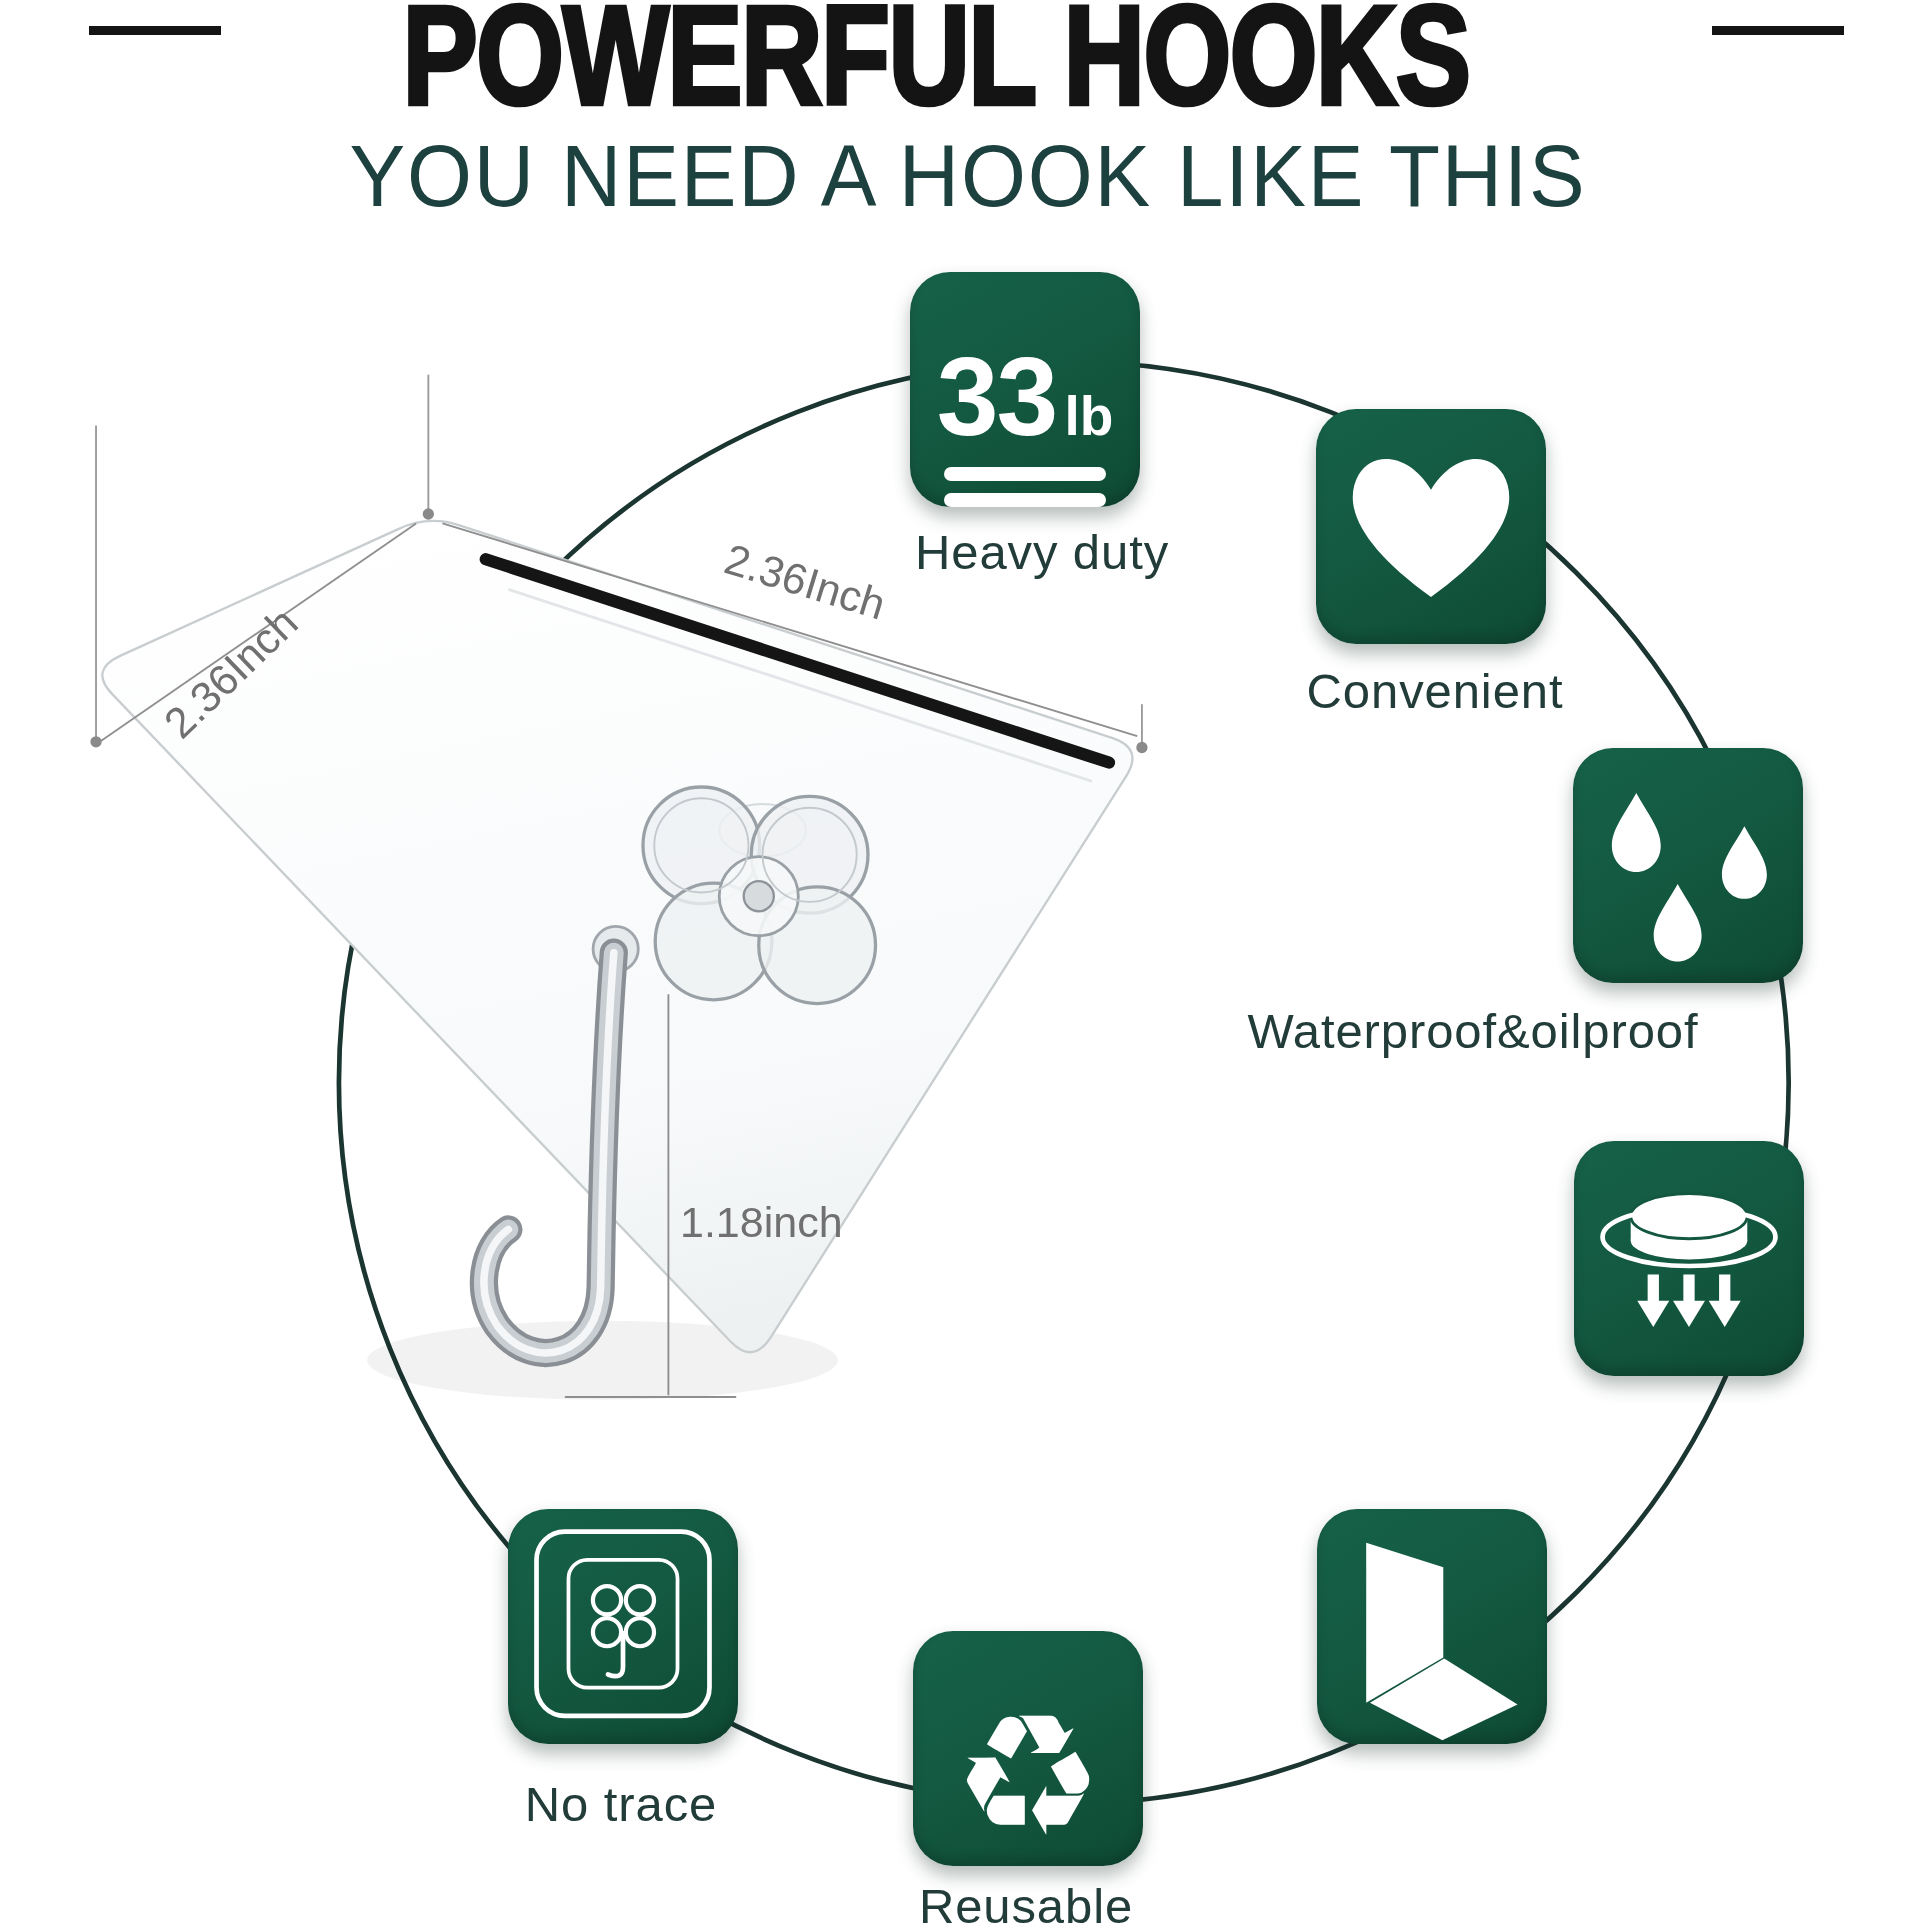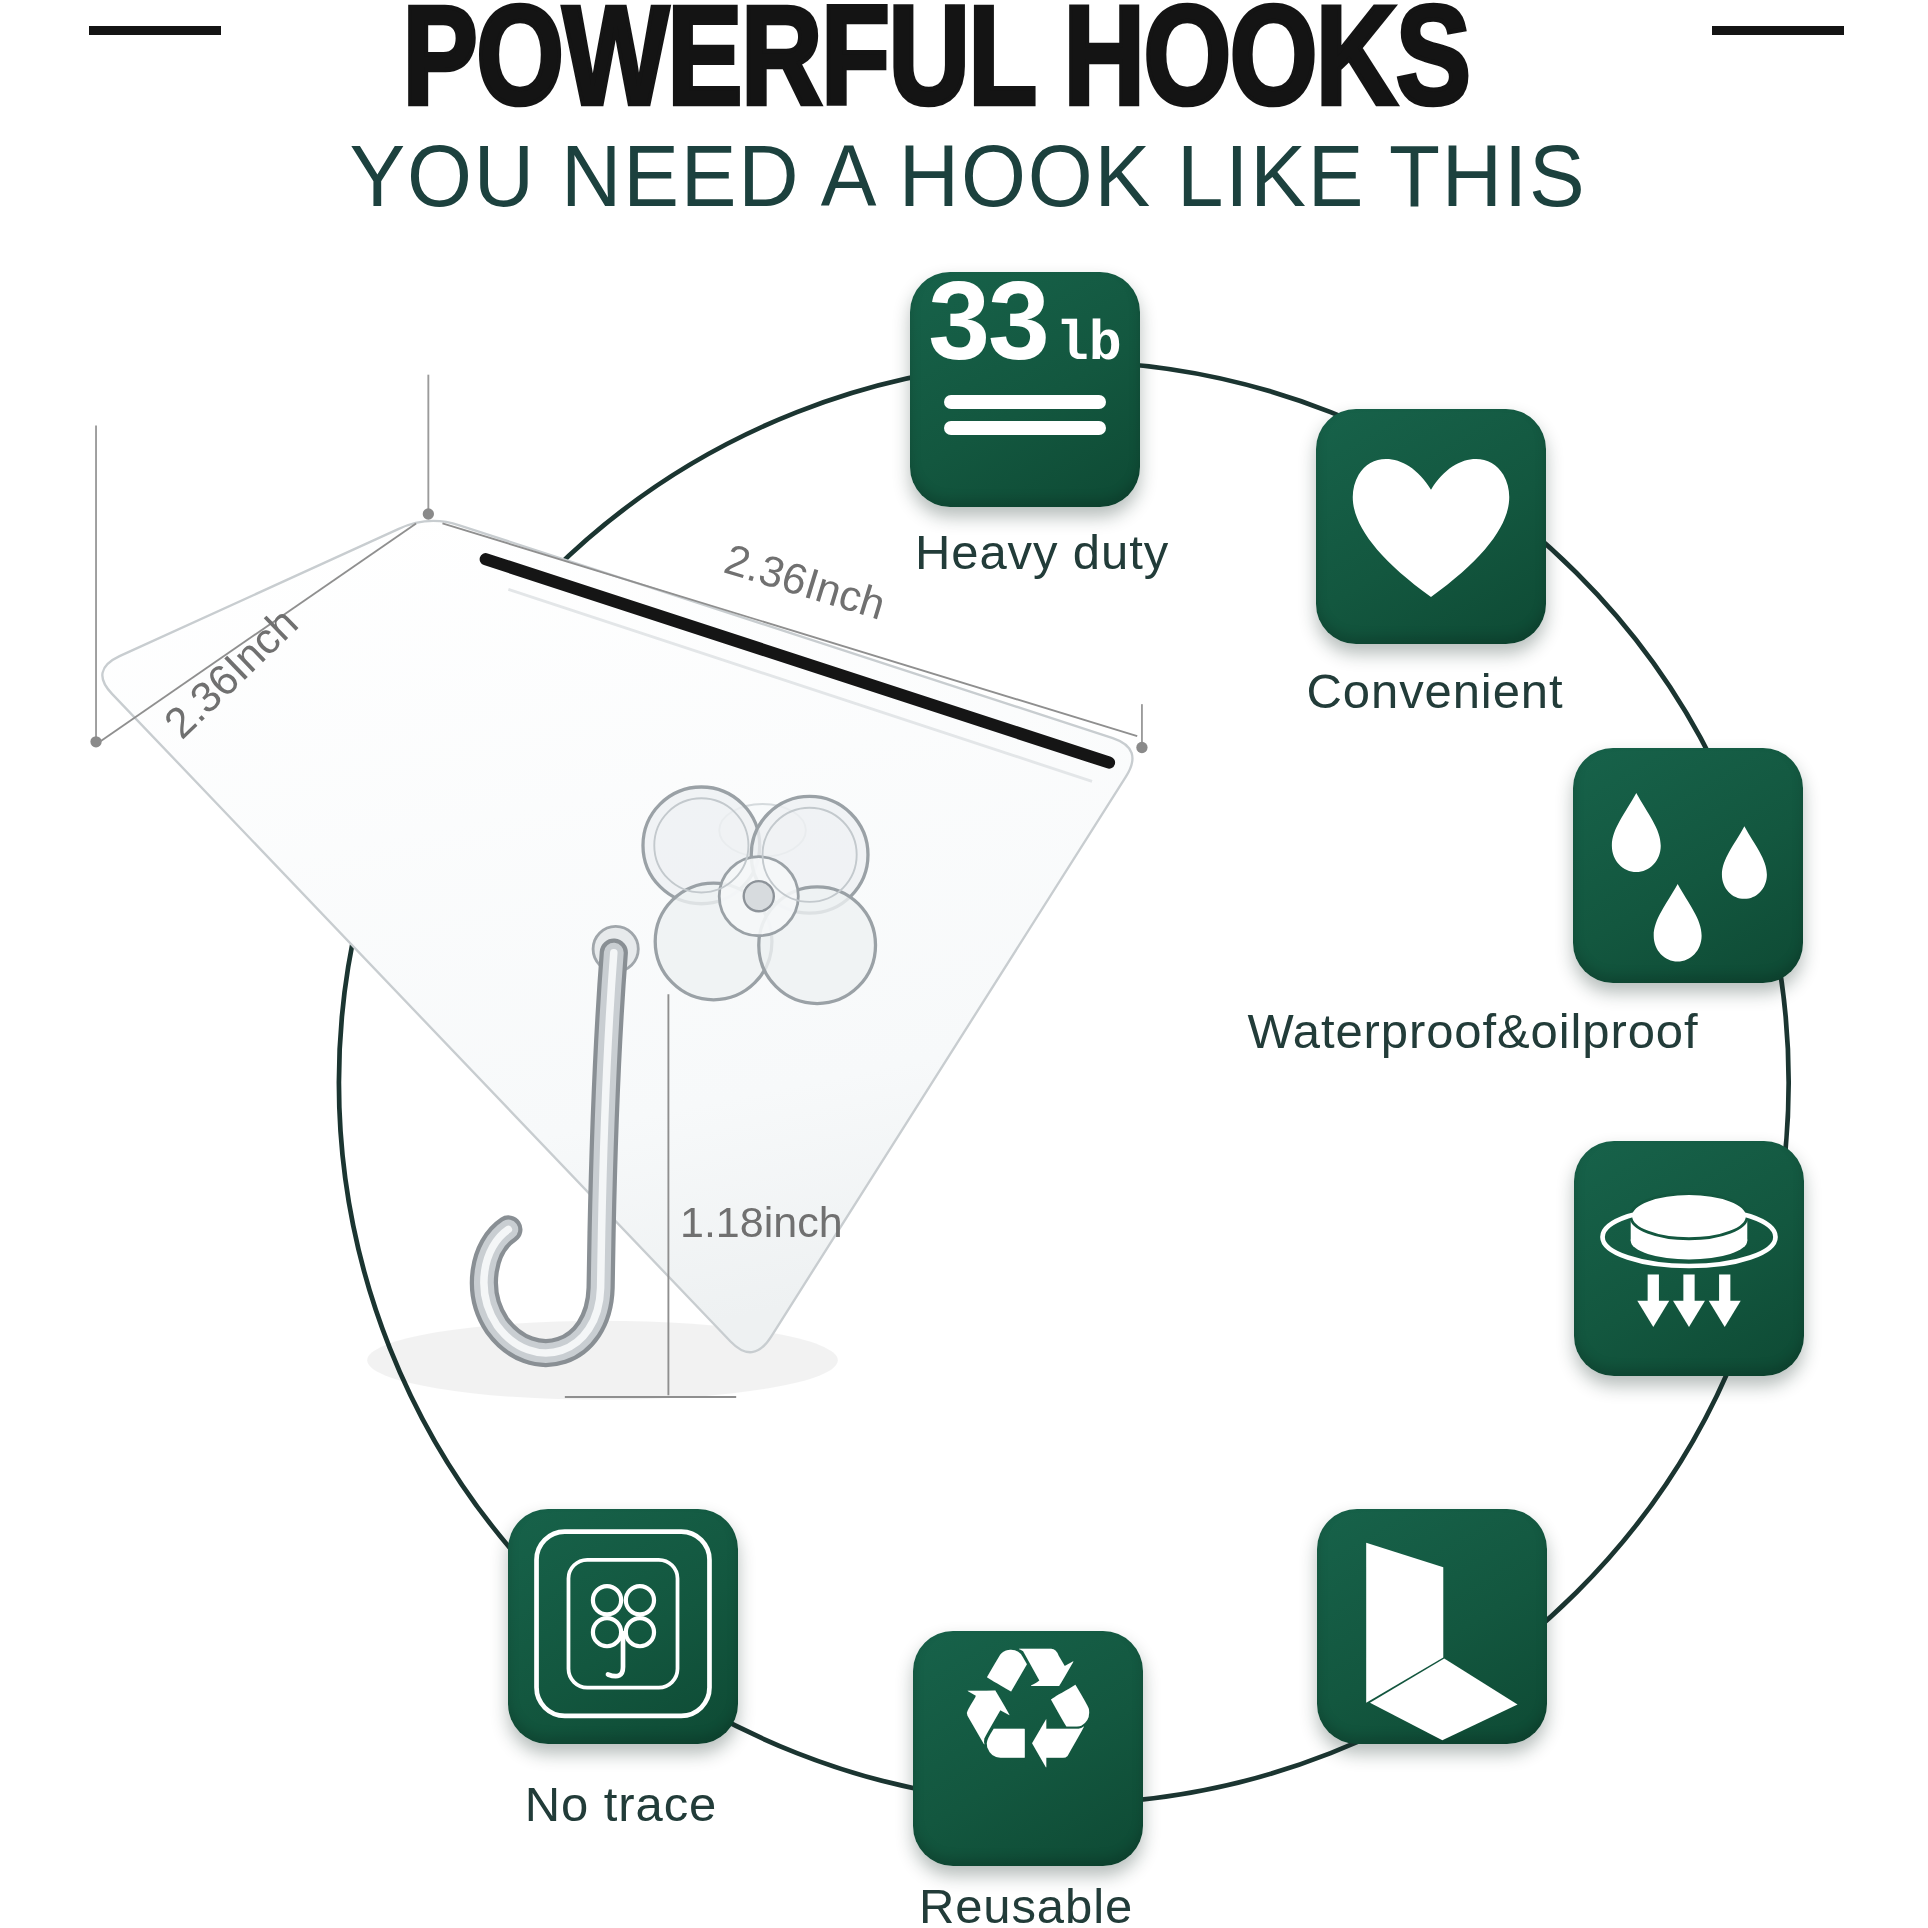--- a/index.html
+++ b/index.html
@@ -19,37 +19,37 @@
     position:absolute;left:968px;top:126px;transform:translateX(-50%) scaleX(.96);
     font-size:87px;color:#1C413E;letter-spacing:1.9px;white-space:nowrap;z-index:3;
   }
   
   #scene{position:absolute;left:0;top:0;z-index:1;}
   
   .badge{
     position:absolute;width:230px;height:235px;border-radius:40px;
     background:linear-gradient(150deg,#17624a 0%,#13573F 55%,#0e4a34 100%);
     box-shadow:0 9.4px 17px rgba(15,40,32,.30), inset 0 -7.5px 11.3px rgba(0,0,0,.16);
-    display:flex;align-items:flex-start;justify-content:center;z-index:2;
+    display:flex;align-items:flex-end;justify-content:center;z-index:2;
   }
   .b-heavy{left:910px;top:272px;}
   .b-heart{left:1316px;top:409px;}
   .b-drops{left:1573px;top:748px;}
   .b-suction{left:1574px;top:1141px;}
   .b-easy{left:1317px;top:1509px;}
   .b-recycle{left:913px;top:1631px;}
   .b-notrace{left:508px;top:1509px;}
   .feat-label{
     position:absolute;transform:translateX(-50%);font-size:49px;color:#223C39;
     white-space:nowrap;z-index:2;letter-spacing:0.9px;
   }
   .heavy-inner{display:flex;flex-direction:column;align-items:center;}
   .heavy-num-row{display:flex;align-items:baseline;}
   .heavy-num{font-size:111px;font-weight:bold;color:#ffffff;line-height:.9;letter-spacing:-1.9px;}
-  .heavy-unit{font-size:55px;font-weight:bold;color:#ffffff;margin-left:8px;font-family:Liberation Mono, monospace;}
+  .heavy-unit{font-size:55px;font-weight:bold;color:#ffffff;margin-left:8px;}
   .heavy-bars{margin-top:19px;display:flex;flex-direction:column;gap:12.2px;}
   .heavy-bar{width:162px;height:14px;border-radius:7.5px;background:#ffffff;}
   .recycle-glyph{
     font-family:"DejaVu Sans",sans-serif;font-size:168px;color:#ffffff;line-height:1;
     transform:translateY(-5.6px);
   }
   
   .dim{position:absolute;color:#707070;font-size:43px;white-space:nowrap;z-index:2;}
   .dim-top{left:805px;top:582px;transform:translate(-50%,-50%) rotate(17deg);}
   .dim-side{left:231px;top:673px;transform:translate(-50%,-50%) rotate(-44deg);}

